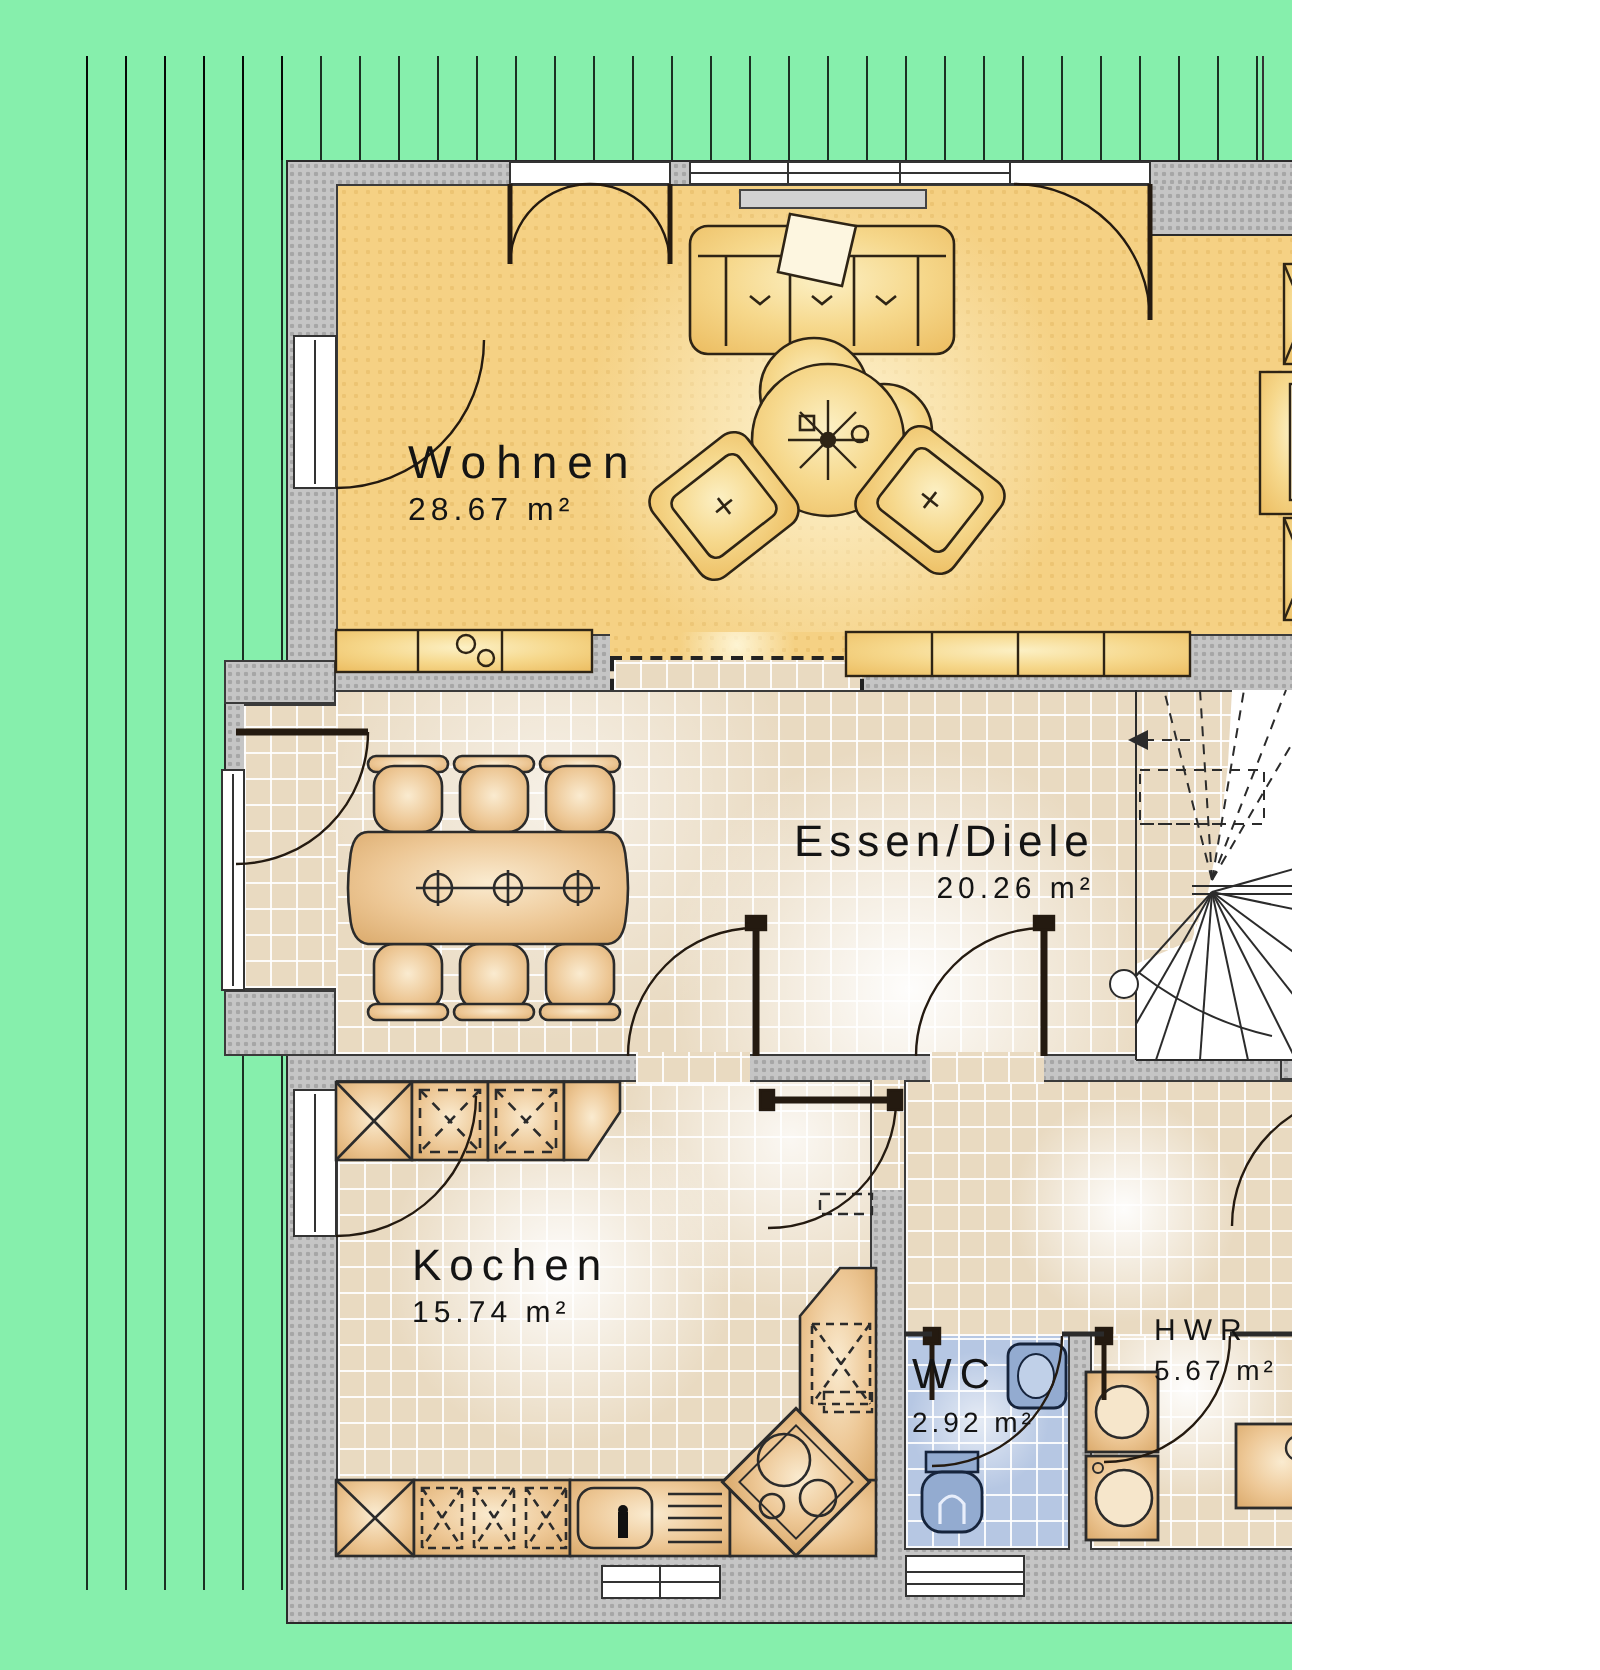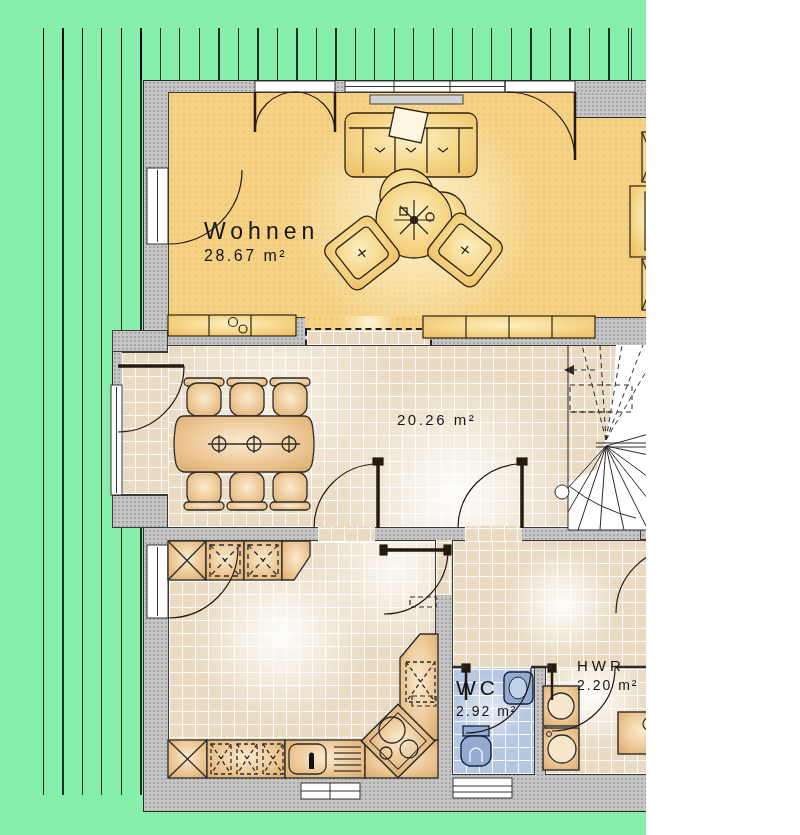--- a/index.html
+++ b/index.html
@@ -429,24 +429,29 @@
       </g>
     </g>
     <polygon points="698,577 726,563 726,591" fill="#000"></polygon>
   </svg>
 
   <div class="label" style="left:204px;top:218px;">
     <span class="rname" style="font-size:23px;letter-spacing:5px;">Wohnen</span>
     <span class="rarea" style="font-size:16px;letter-spacing:2.5px;">28.67 m²</span>
   </div>
   <div class="label" style="left:397px;top:408px;">
+    <span class="rname" style="font-size:22px;letter-spacing:3px;">Essen/Diele</span>
     <span class="rarea" style="font-size:15px;letter-spacing:2.5px;text-align:right;">20.26 m²</span>
+  </div>
+  <div class="label" style="left:206px;top:620px;">
+    <span class="rname" style="font-size:22px;letter-spacing:4px;">Kochen</span>
+    <span class="rarea" style="font-size:15px;letter-spacing:2.5px;">15.74 m²</span>
   </div>
   <div class="label" style="left:456px;top:676px;">
     <span class="rname" style="font-size:21px;letter-spacing:4px;">WC</span>
     <span class="rarea" style="font-size:14px;letter-spacing:2px;">2.92 m²</span>
   </div>
   <div class="label" style="left:577px;top:657px;">
     <span class="rname" style="font-size:15px;letter-spacing:4px;">HWR</span>
-    <span class="rarea" style="font-size:14px;letter-spacing:2px;">2.20 m²</span>
+    <span class="rarea" style="font-size:14px;letter-spacing:2px;">5.67 m²</span>
   </div>
 
 </div>
 
 </body></html>

